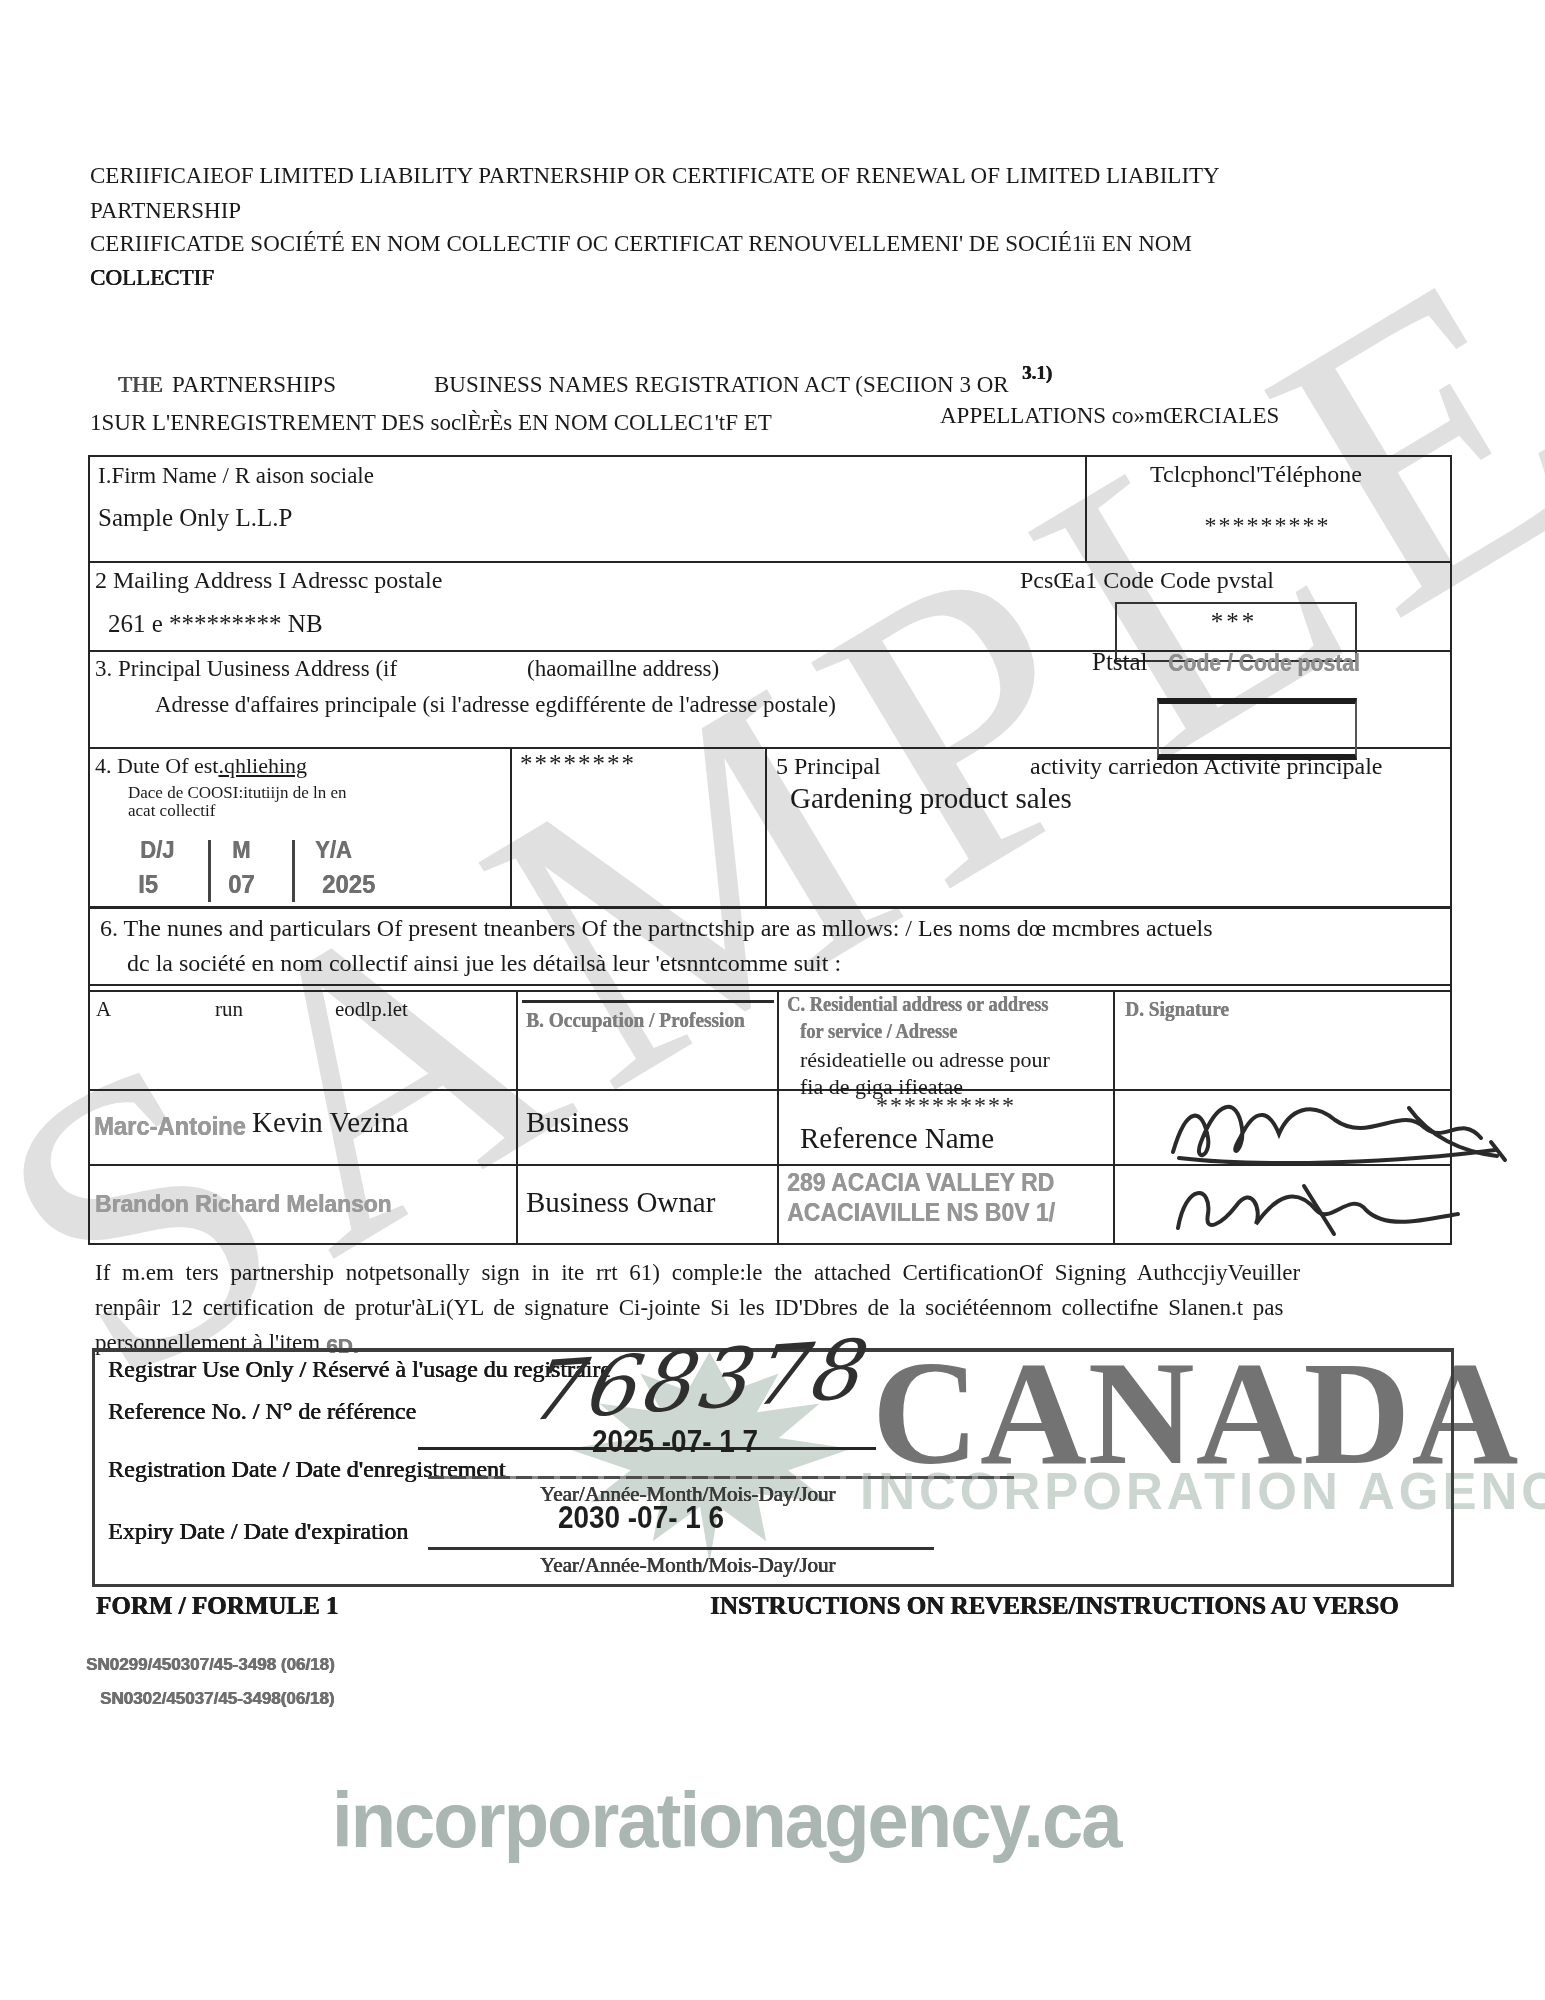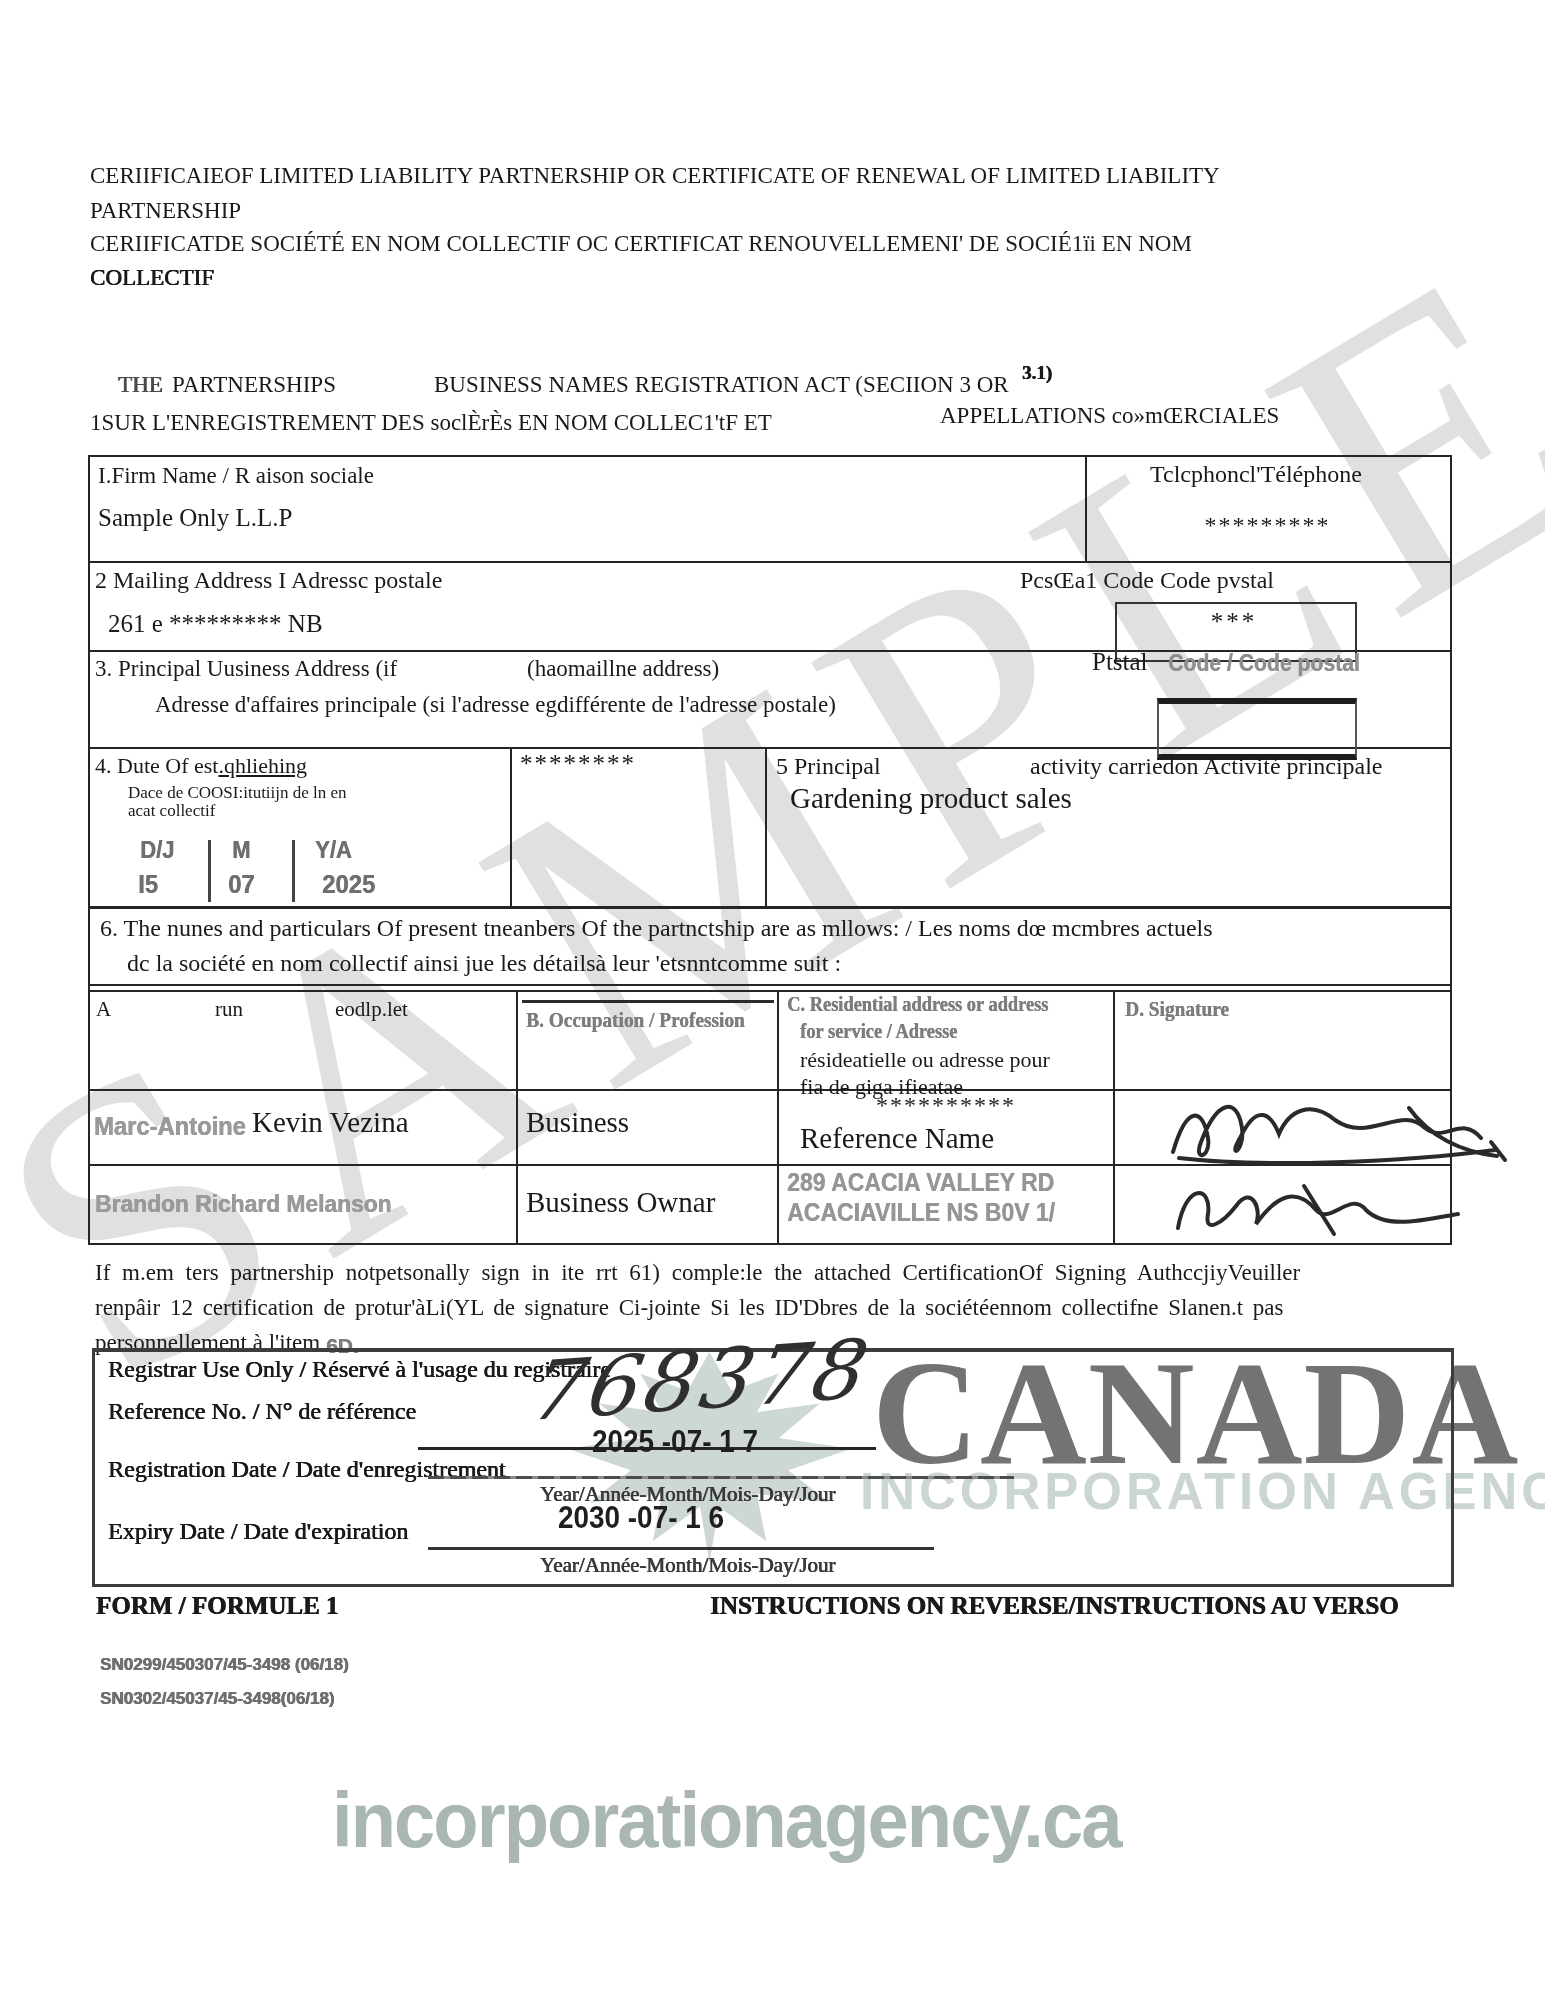--- a/index.html
+++ b/index.html
@@ -168,19 +168,19 @@
     <div class="line" style="left:428px;top:1476px;width:586px;height:3px;background:repeating-linear-gradient(90deg,#4d4d4d 0 16px,#8a8a8a 16px 22px);"></div>
     <div class="abs smudge" style="left:540px;top:1482px;font-size:21px;color:#3a3a3a;">Year/Année-Month/Mois-Day/Jour</div>
 
     <div class="abs stamp" style="left:558px;top:1500px;font-size:31px;">2030 -07- 1 6</div>
     <div class="abs smudge" style="left:108px;top:1518px;font-size:24px;">Expiry Date / Date d'expiration</div>
     <div class="line" style="left:428px;top:1547px;width:506px;height:3px;background:#333;"></div>
     <div class="abs smudge" style="left:540px;top:1553px;font-size:21px;color:#3a3a3a;">Year/Année-Month/Mois-Day/Jour</div>
 
     <div class="abs smudge" style="left:96px;top:1592px;font-size:25px;font-weight:bold;">FORM / FORMULE 1</div>
     <div class="abs smudge" style="left:710px;top:1592px;font-size:25px;font-weight:bold;">INSTRUCTIONS ON REVERSE/INSTRUCTIONS AU VERSO</div>
-    <div class="abs sans smudge" style="left:100px;top:1655px;font-size:17px;font-weight:bold;color:#6f6f6f;">SN0299/450307/45-3498 (06/18)</div>
+    <div class="abs sans smudge" style="left:86px;top:1655px;font-size:17px;font-weight:bold;color:#6f6f6f;">SN0299/450307/45-3498 (06/18)</div>
     <div class="abs sans smudge" style="left:100px;top:1689px;font-size:17px;font-weight:bold;color:#6f6f6f;">SN0302/45037/45-3498(06/18)</div>
 
     <div class="abs sans" style="left:332px;top:1775px;font-size:78px;font-weight:bold;color:#a9b6b1;letter-spacing:-2px;transform:scaleX(.95);transform-origin:left;">incorporationagency.ca</div>
 
   </div>
 </div>
 
 </body></html>

